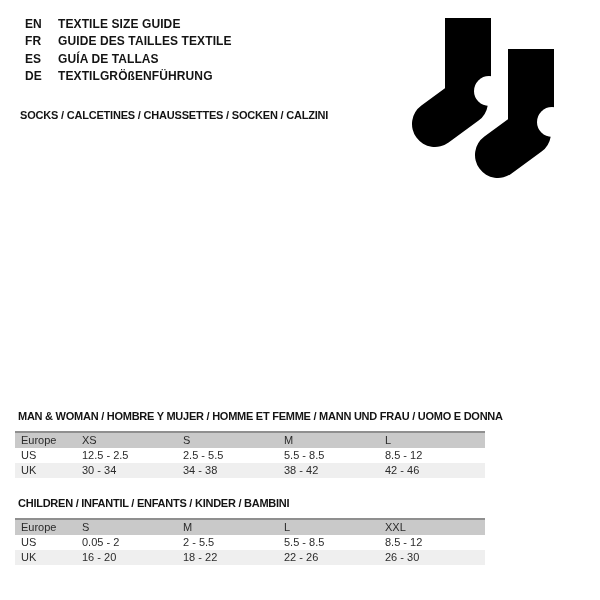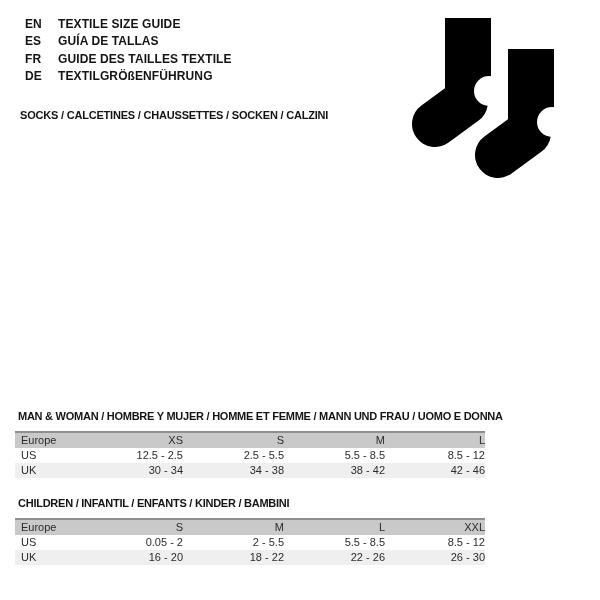--- a/index.html
+++ b/index.html
@@ -29,44 +29,44 @@
     letter-spacing:-0.25px; line-height:14px; margin:0 0 8px 3px;
     white-space:nowrap;
   }
   table.size-table {
     width:470px; border-collapse:collapse; table-layout:fixed;
     border-top:2px solid var(--border,#8f8f8f);
     font-size:11px; color:var(--text,#2b2b2b);
   }
   table.size-table th, table.size-table td {
     padding:0; height:15px; line-height:15px;
-    font-weight:normal; text-align:right; white-space:nowrap;
+    font-weight:normal; text-align:left; white-space:nowrap;
     overflow:hidden;
   }
   table.size-table .c0 { text-align:left; padding-left:6px; }
   thead tr.head-row { background:var(--head,#c9c9c9); }
   tbody tr.row-alt { background:var(--alt,#efefef); }
 </style>
 </head>
 <body>
 
 <div>
 
   <div class="lang-list">
     <div class="lang-row">
       <span class="lang-code">EN</span>
       <span class="lang-label">TEXTILE SIZE GUIDE</span>
     </div>
     <div class="lang-row">
+      <span class="lang-code">FR</span>
+      <span class="lang-label">GUIDE DES TAILLES TEXTILE</span>
+    </div>
+    <div class="lang-row">
       <span class="lang-code">ES</span>
       <span class="lang-label">GUÍA DE TALLAS</span>
-    </div>
-    <div class="lang-row">
-      <span class="lang-code">FR</span>
-      <span class="lang-label">GUIDE DES TAILLES TEXTILE</span>
     </div>
     <div class="lang-row">
       <span class="lang-code">DE</span>
       <span class="lang-label">TEXTILGRÖßENFÜHRUNG</span>
     </div>
   </div>
 
   <div class="product-line">SOCKS / CALCETINES / CHAUSSETTES / SOCKEN / CALZINI</div>
 
   <svg class="socks-svg" width="165" height="175" viewBox="0 0 165 175" aria-hidden="true">

